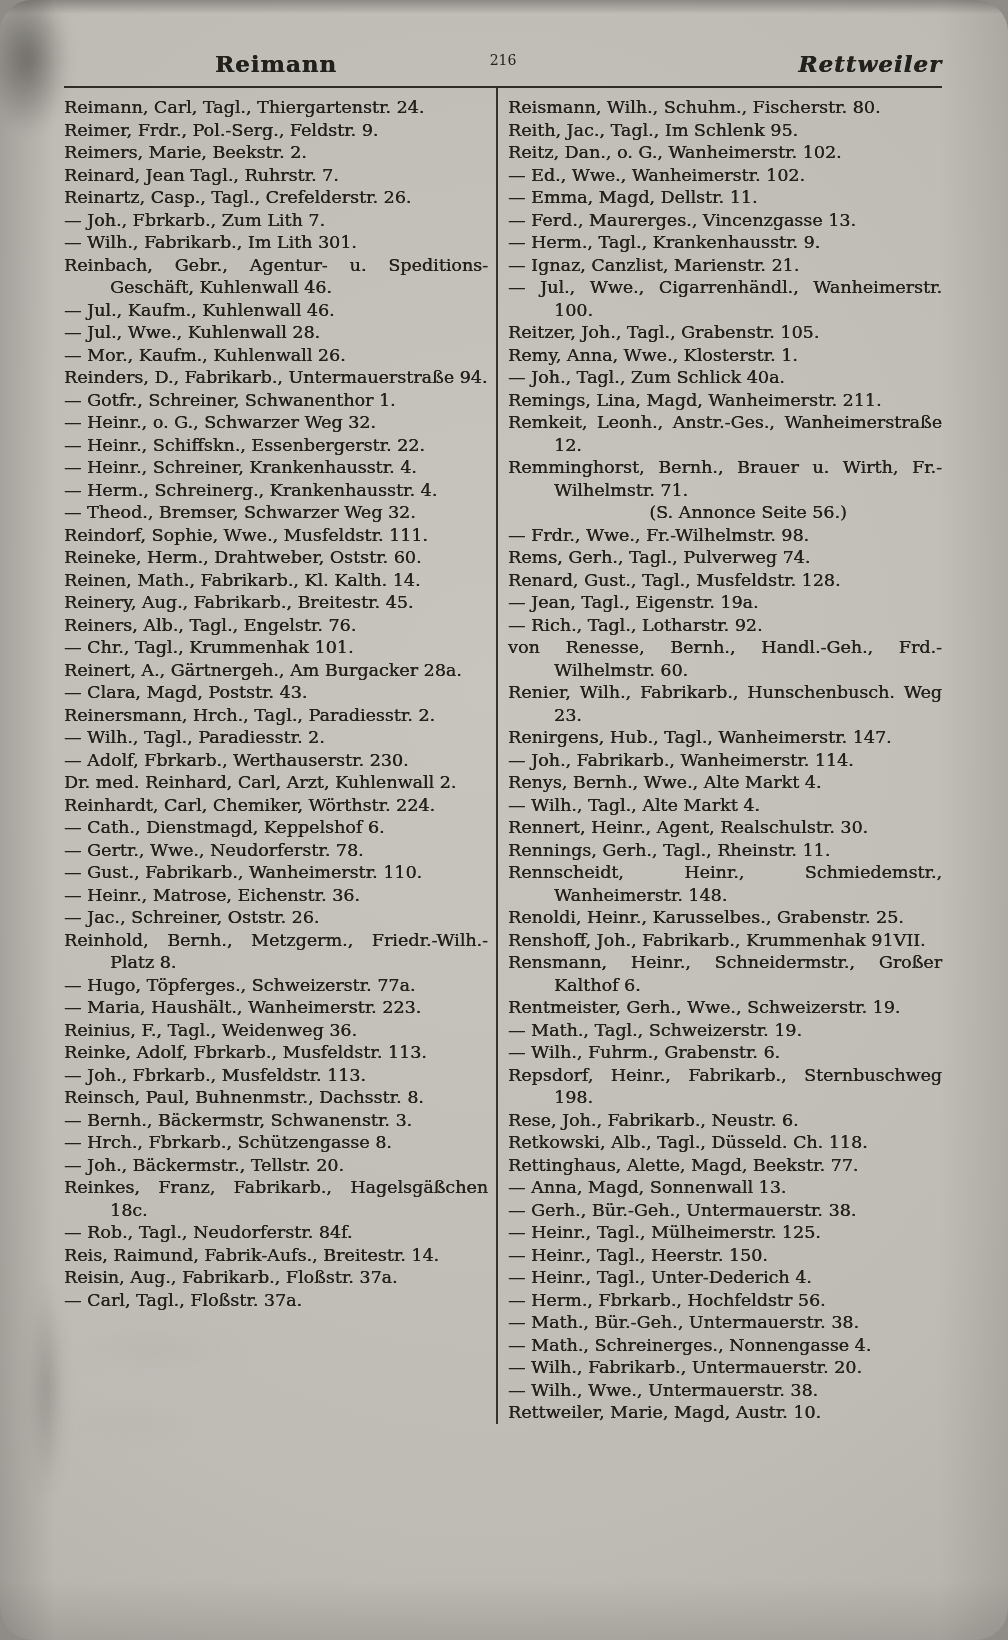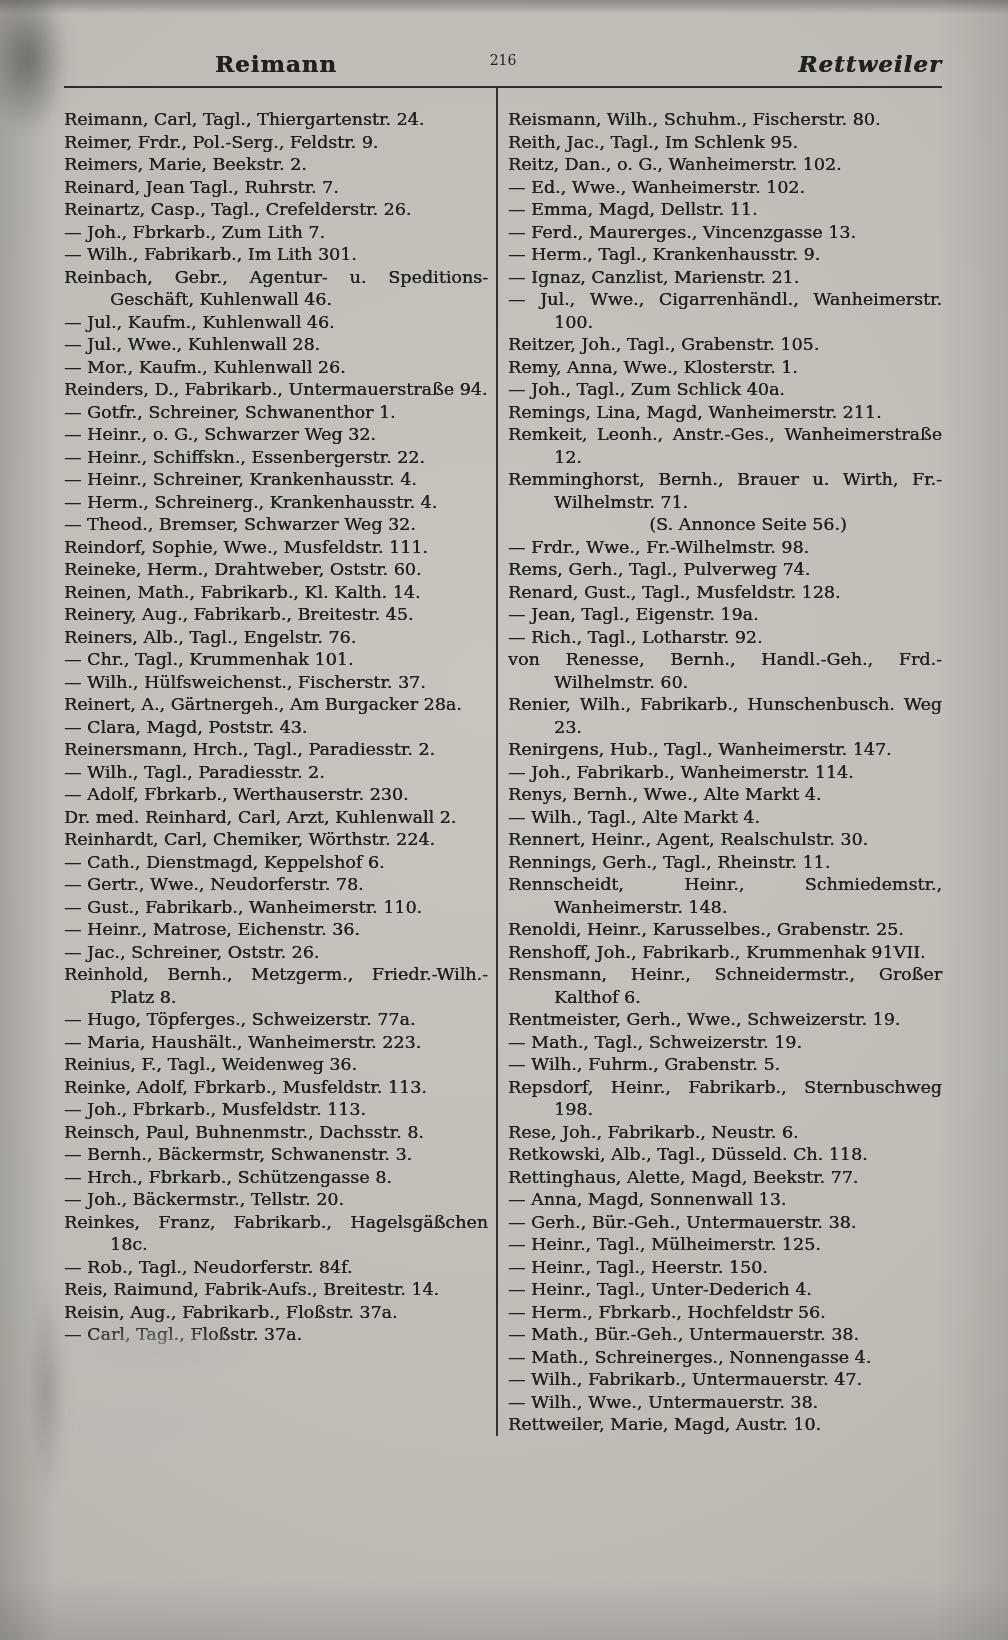--- a/index.html
+++ b/index.html
@@ -11,20 +11,21 @@
     margin: 0 auto;
     overflow: hidden;
     color: #23211c;
     font-family: "DejaVu Serif", "Liberation Serif", serif;
     background:
       linear-gradient(to bottom, rgba(20,18,15,0.30) 0, rgba(20,18,15,0) 14px),
       linear-gradient(to right,  rgba(20,18,15,0.16) 0, rgba(20,18,15,0) 55px),
       linear-gradient(to left,   rgba(20,18,15,0.10) 0, rgba(20,18,15,0) 70px),
       linear-gradient(to top,    rgba(20,18,15,0.12) 0, rgba(20,18,15,0) 60px),
       radial-gradient(ellipse 120% 90% at 48% 42%, #c8c5bf 0%, #bfbcb6 55%, #aeaba5 100%);
+    border-radius: 32px;
   }
   .content {
     position: absolute;
     left: 64px;
     top: 50px;
     width: 878px;
   }
   .header { position: relative; height: 36px; }
   .h-left, .h-right {
     position: absolute; top: 0;
@@ -33,21 +34,21 @@
   }
   .h-left  { left: 0; width: 424px; text-align: center; }
   .h-right { right: 0; width: 436px; text-align: right; font-style: italic; }
   .h-center {
     position: absolute; top: 2px; left: 0; width: 100%;
     text-align: center; font-size: 14px;
   }
   .rule { border-top: 2px solid #2f2d28; }
   .columns { display: flex; align-items: stretch; }
   .col {
-    padding-top: 20px;
+    padding-top: 8px;
     font-size: 17.5px;
     line-height: 22.5px;
     text-shadow: 0.3px 0 0 currentColor;
   }
   .col-left { width: 424px; }
   .divider { width: 2px; background: #35332e; margin-left: 8px; margin-right: 10px; }
   .col-right { flex: 1; }
   .entry {
     padding-left: 46px;
     text-indent: -46px;
@@ -109,21 +110,20 @@
           <div class="entry">— Heinr., Schiffskn., Essenbergerstr. 22.</div>
           <div class="entry">— Heinr., Schreiner, Krankenhausstr. 4.</div>
           <div class="entry">— Herm., Schreinerg., Krankenhausstr. 4.</div>
           <div class="entry">— Theod., Bremser, Schwarzer Weg 32.</div>
           <div class="entry">Reindorf, Sophie, Wwe., Musfeldstr. 111.</div>
           <div class="entry">Reineke, Herm., Drahtweber, Oststr. 60.</div>
           <div class="entry">Reinen, Math., Fabrikarb., Kl. Kalth. 14.</div>
           <div class="entry">Reinery, Aug., Fabrikarb., Breitestr. 45.</div>
           <div class="entry">Reiners, Alb., Tagl., Engelstr. 76.</div>
           <div class="entry">— Chr., Tagl., Krummenhak 101.</div>
-          <div class="entry">— Wilh., Hülfsweichenst., Fischerstr. 37.</div>
           <div class="entry">Reinert, A., Gärtnergeh., Am Burgacker 28a.</div>
           <div class="entry">— Clara, Magd, Poststr. 43.</div>
           <div class="entry">Reinersmann, Hrch., Tagl., Paradiesstr. 2.</div>
           <div class="entry">— Wilh., Tagl., Paradiesstr. 2.</div>
           <div class="entry">— Adolf, Fbrkarb., Werthauserstr. 230.</div>
           <div class="entry">Dr. med. Reinhard, Carl, Arzt, Kuhlenwall 2.</div>
           <div class="entry">Reinhardt, Carl, Chemiker, Wörthstr. 224.</div>
           <div class="entry">— Cath., Dienstmagd, Keppelshof 6.</div>
           <div class="entry">— Gertr., Wwe., Neudorferstr. 78.</div>
           <div class="entry">— Gust., Fabrikarb., Wanheimerstr. 110.</div>
@@ -174,34 +174,34 @@
           <div class="entry">Renys, Bernh., Wwe., Alte Markt 4.</div>
           <div class="entry">— Wilh., Tagl., Alte Markt 4.</div>
           <div class="entry">Rennert, Heinr., Agent, Realschulstr. 30.</div>
           <div class="entry">Rennings, Gerh., Tagl., Rheinstr. 11.</div>
           <div class="entry">Rennscheidt, Heinr., Schmiedemstr., Wanheimerstr. 148.</div>
           <div class="entry">Renoldi, Heinr., Karusselbes., Grabenstr. 25.</div>
           <div class="entry">Renshoff, Joh., Fabrikarb., Krummenhak 91VII.</div>
           <div class="entry">Rensmann, Heinr., Schneidermstr., Großer Kalthof 6.</div>
           <div class="entry">Rentmeister, Gerh., Wwe., Schweizerstr. 19.</div>
           <div class="entry">— Math., Tagl., Schweizerstr. 19.</div>
-          <div class="entry">— Wilh., Fuhrm., Grabenstr. 5.</div>
+          <div class="entry">— Wilh., Fuhrm., Grabenstr. 6.</div>
           <div class="entry">Repsdorf, Heinr., Fabrikarb., Sternbuschweg 198.</div>
           <div class="entry">Rese, Joh., Fabrikarb., Neustr. 6.</div>
           <div class="entry">Retkowski, Alb., Tagl., Düsseld. Ch. 118.</div>
           <div class="entry">Rettinghaus, Alette, Magd, Beekstr. 77.</div>
           <div class="entry">— Anna, Magd, Sonnenwall 13.</div>
           <div class="entry">— Gerh., Bür.-Geh., Untermauerstr. 38.</div>
           <div class="entry">— Heinr., Tagl., Mülheimerstr. 125.</div>
           <div class="entry">— Heinr., Tagl., Heerstr. 150.</div>
           <div class="entry">— Heinr., Tagl., Unter-Dederich 4.</div>
           <div class="entry">— Herm., Fbrkarb., Hochfeldstr 56.</div>
           <div class="entry">— Math., Bür.-Geh., Untermauerstr. 38.</div>
           <div class="entry">— Math., Schreinerges., Nonnengasse 4.</div>
-          <div class="entry">— Wilh., Fabrikarb., Untermauerstr. 47.</div>
+          <div class="entry">— Wilh., Fabrikarb., Untermauerstr. 20.</div>
           <div class="entry">— Wilh., Wwe., Untermauerstr. 38.</div>
           <div class="entry">Rettweiler, Marie, Magd, Austr. 10.</div>
         </div>
     </div>
   </div>
 
   <div class="smudge smudge-fog"></div>
   <div class="smudge smudge-fog2"></div>
 </div>
 

